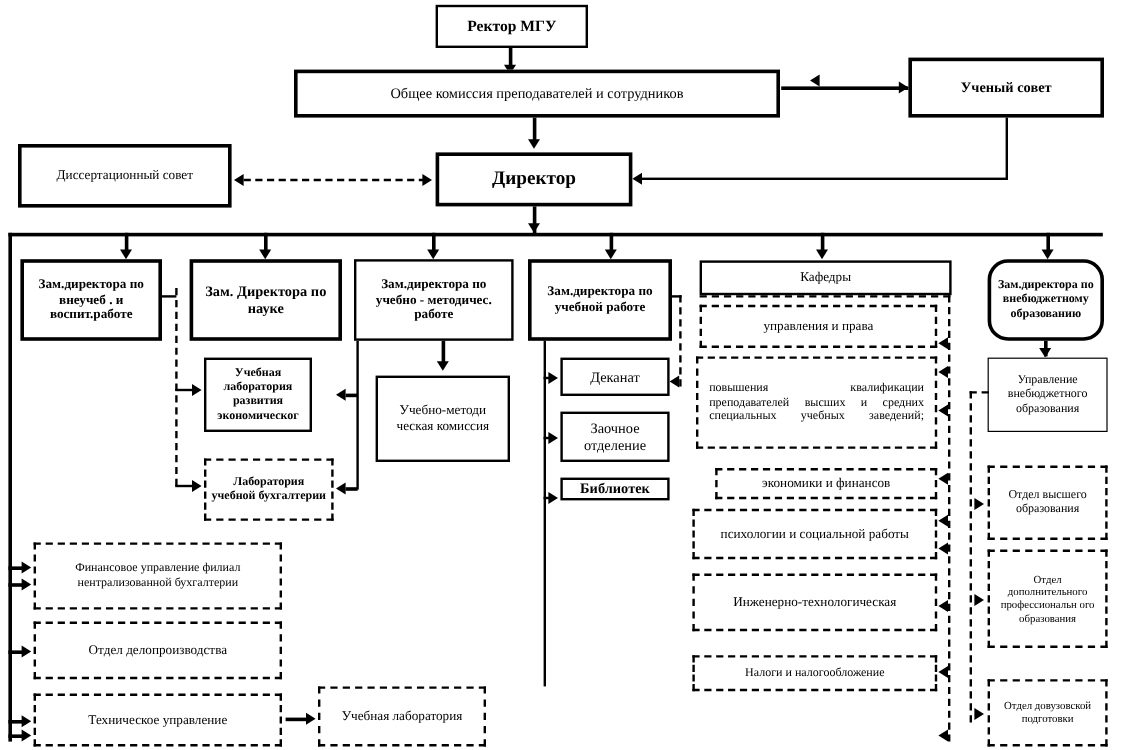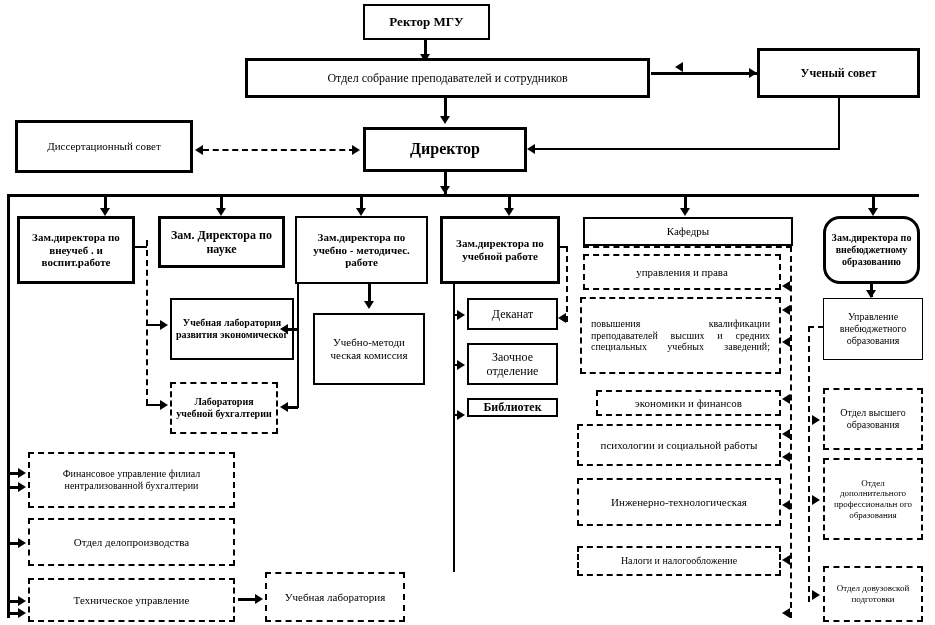--- a/index.html
+++ b/index.html
@@ -43,21 +43,21 @@
 </head>
 <body>
 
 <div id="canvas">
 
   <div class="node solid2 f13 bold" style="left:363px;top:4px;width:127px;height:36px;">Ректор МГУ</div>
 
   <div class="ln v3" style="left:424px;top:40px;height:18px;"></div>
   <div class="arr arr-d" style="left:420px;top:54px;"></div>
 
-  <div class="node solid3 f12" style="left:245px;top:58px;width:405px;height:40px;">Отдел собрание преподавателей и сотрудников</div>
+  <div class="node solid3 f12" style="left:245px;top:58px;width:405px;height:40px;">Общее комиссия преподавателей и сотрудников</div>
 
   <div class="node solid3 f12 bold" style="left:757px;top:48px;width:163px;height:50px;">Ученый совет</div>
 
   <div class="ln h3" style="left:651px;top:72px;width:106px;"></div>
   <div class="arr arr-r" style="left:749px;top:68px;"></div>
   <div class="arr arr-l" style="left:675px;top:62px;"></div>
 
   <div class="ln v2" style="left:838px;top:98px;height:52px;"></div>
   <div class="ln h2" style="left:535px;top:148px;width:305px;"></div>
   <div class="arr arr-l" style="left:527px;top:144px;"></div>
@@ -92,38 +92,38 @@
   <div class="ln v3" style="left:684px;top:194px;height:18px;"></div>
   <div class="arr arr-d" style="left:680px;top:208px;"></div>
 
   <div class="ln v3" style="left:872px;top:194px;height:18px;"></div>
   <div class="arr arr-d" style="left:868px;top:208px;"></div>
 
   <div class="ln v3" style="left:7px;top:194px;height:424px;"></div>
 
   <div class="node solid3 f11 bold" style="left:17px;top:216px;width:118px;height:68px;">Зам.директора по внеучеб . и воспит.работе</div>
 
-  <div class="node solid3 f12 bold" style="left:158px;top:216px;width:127px;height:52px;">Зам. Директора по науке</div>
+  <div class="node solid3 f12 bold" style="left:158px;top:216px;width:127px;height:68px;">Зам. Директора по науке</div>
 
   <div class="node solid2 f11 bold" style="left:295px;top:216px;width:133px;height:68px;">Зам.директора по учебно - методичес. работе</div>
 
   <div class="node solid3 f11 bold" style="left:440px;top:216px;width:120px;height:68px;">Зам.директора по учебной работе</div>
 
   <div class="node solid2 f11" style="left:583px;top:217px;width:210px;height:29px;">Кафедры</div>
 
   <div class="node solid3 f10 bold" style="left:823px;top:216px;width:97px;height:68px;border-radius:17px;">Зам.директора по внебюджетному образованию</div>
 
   <div class="dline dv" style="left:146px;top:240px;height:165px;"></div>
   <div class="dline dh" style="left:135px;top:246px;width:12px;"></div>
   <div class="arr arr-r" style="left:160px;top:320px;"></div>
   <div class="arr arr-r" style="left:160px;top:400px;"></div>
   <div class="ln h2" style="left:146px;top:324px;width:18px;"></div>
   <div class="ln h2" style="left:146px;top:404px;width:18px;"></div>
 
-  <div class="node solid2 f10 bold" style="left:170px;top:298px;width:124px;height:62px;">Учебная лаборатория развития экономическог</div>
+  <div class="node solid2 f10 bold" style="left:170px;top:298px;width:90px;height:62px;">Учебная лаборатория развития экономическог</div>
 
   <div class="node dashed2 f10 bold" style="left:170px;top:382px;width:108px;height:52px;">Лаборатория учебной бухгалтерии</div>
 
   <div class="node solid2 f11" style="left:313px;top:313px;width:112px;height:72px;">Учебно-методи ческая комиссия</div>
 
   <div class="ln v3" style="left:368px;top:284px;height:20px;"></div>
   <div class="arr arr-d" style="left:364px;top:301px;"></div>
 
   <div class="ln v2" style="left:297px;top:284px;height:124px;"></div>
   <div class="ln h3" style="left:288px;top:328px;width:10px;"></div>

